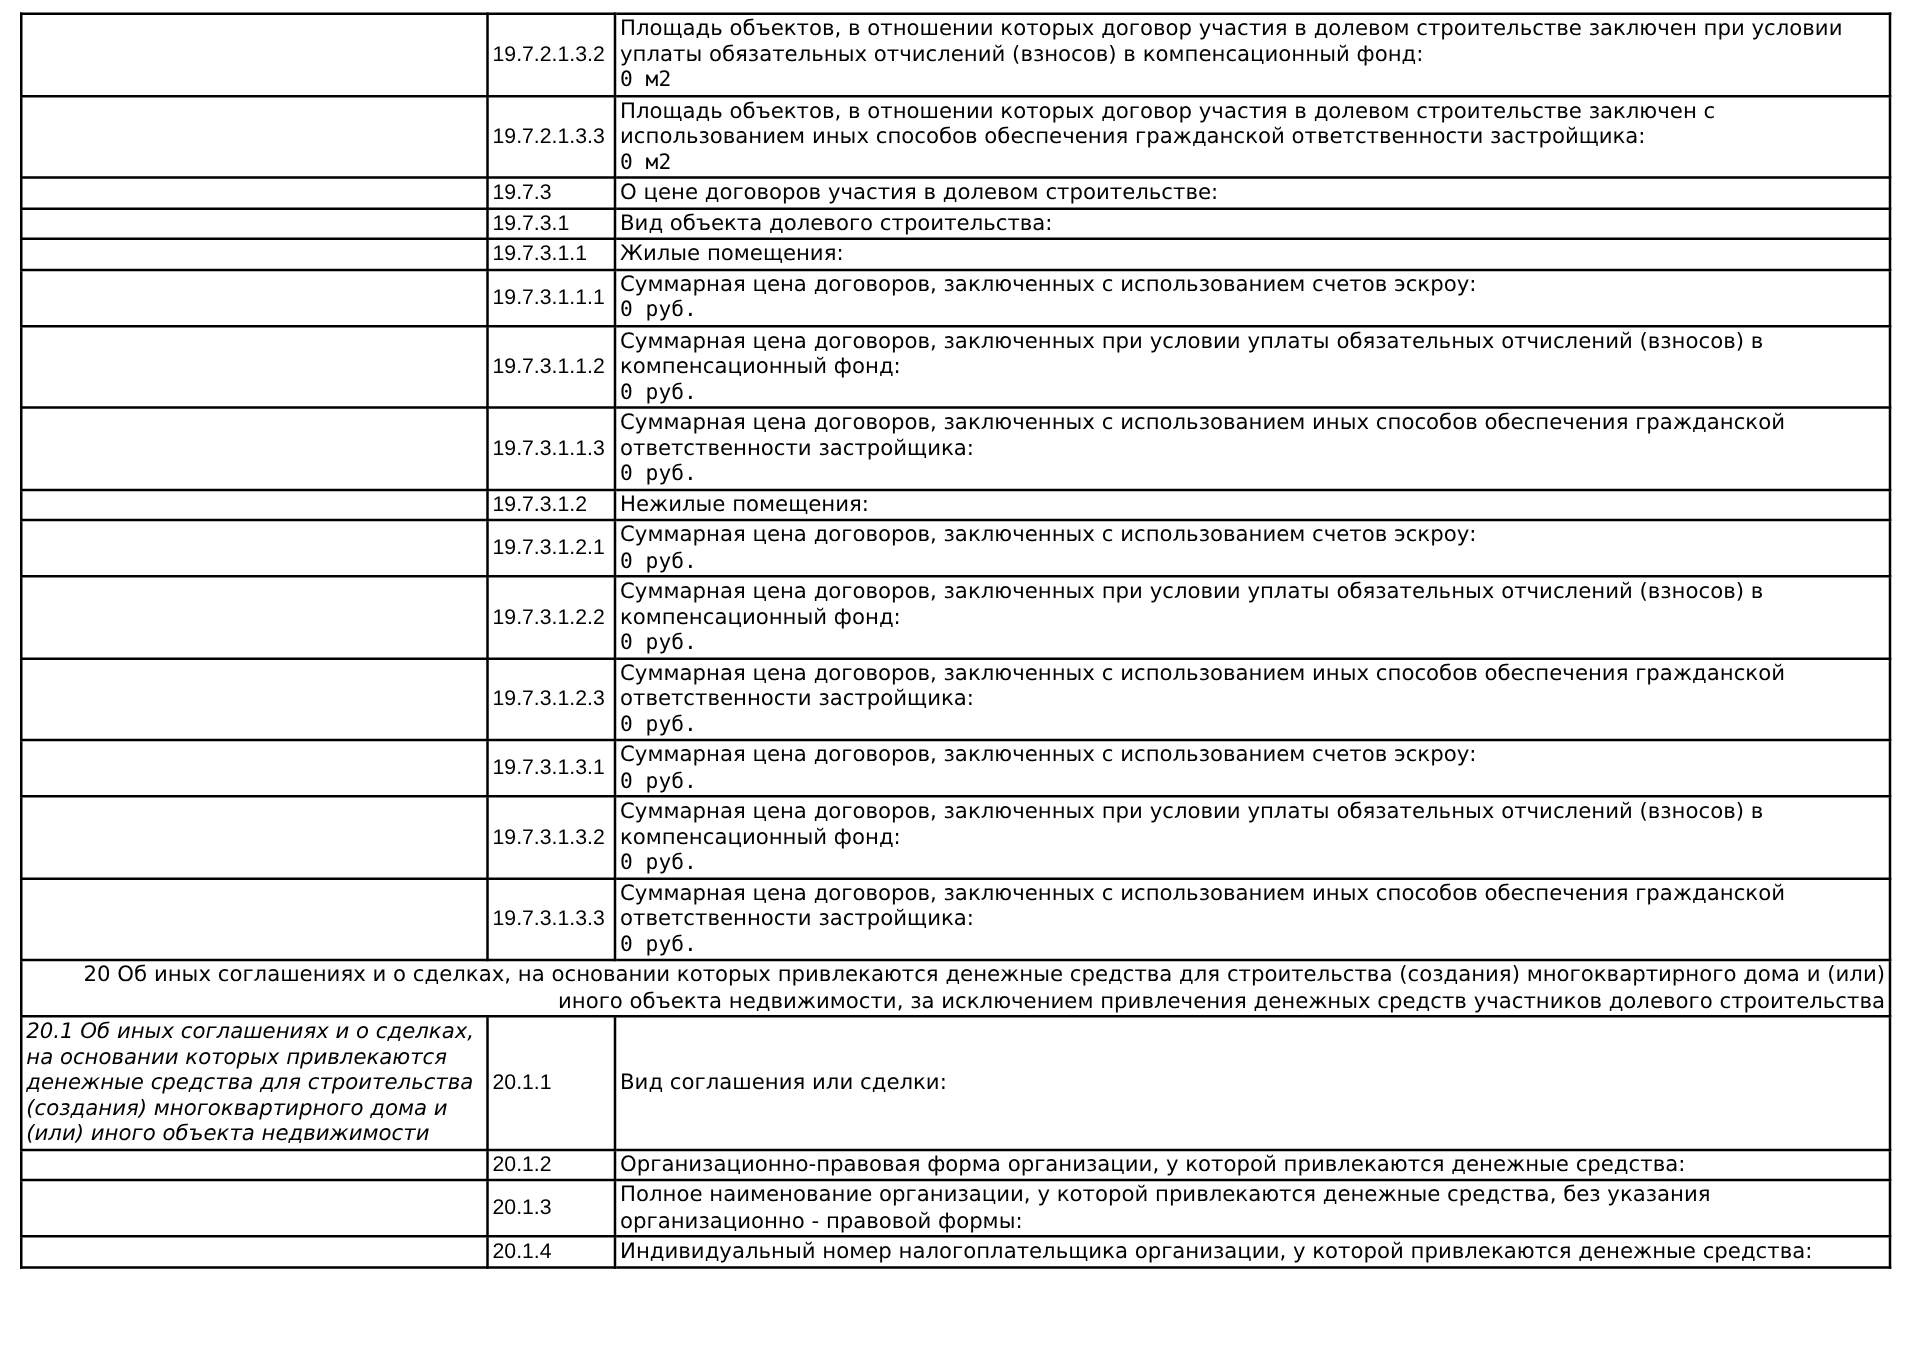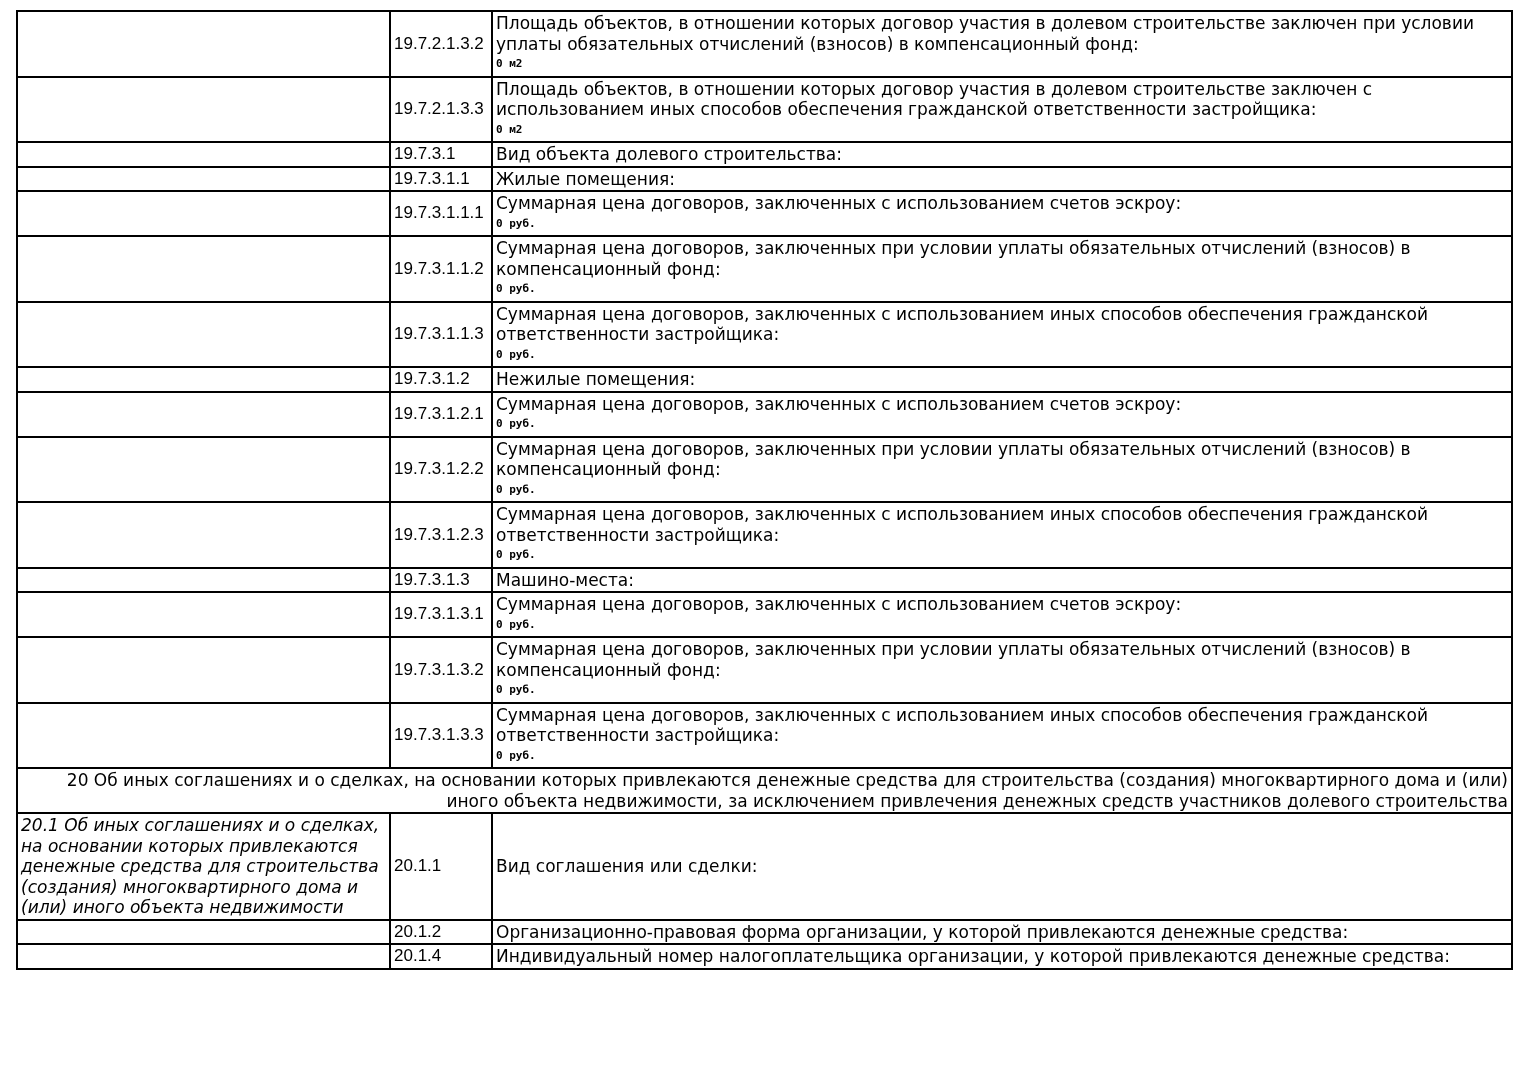--- a/index.html
+++ b/index.html
@@ -46,22 +46,22 @@
   }
   td.desc-cell {
     width: 1014px;
   }
   td.section-cell {
     padding: 2px 3px;
     text-align: right;
   }
   .value {
     font-family: "DejaVu Sans Mono", monospace;
-    font-weight: bold;
-    font-size: 11px;
+    font-weight: normal;
+    font-size: 17px;
   }
 </style>
 </head>
 <body>
 
 <div class="page">
   <table class="decl-table">
     <colgroup>
       <col style="width:373px">
       <col style="width:102px">
@@ -79,20 +79,27 @@
         <tr>
           <td class="col1-cell"></td>
           <td class="num-cell">19.7.2.1.3.3</td>
           <td class="desc-cell">
             <div class="label">Площадь объектов, в отношении которых договор участия в долевом строительстве заключен с использованием иных способов обеспечения гражданской ответственности застройщика:</div>
             <div class="value">0 м2</div>
           </td>
         </tr>
         <tr>
           <td class="col1-cell"></td>
+          <td class="num-cell">19.7.3</td>
+          <td class="desc-cell">
+            <div class="label">О цене договоров участия в долевом строительстве:</div>
+          </td>
+        </tr>
+        <tr>
+          <td class="col1-cell"></td>
           <td class="num-cell">19.7.3.1</td>
           <td class="desc-cell">
             <div class="label">Вид объекта долевого строительства:</div>
           </td>
         </tr>
         <tr>
           <td class="col1-cell"></td>
           <td class="num-cell">19.7.3.1.1</td>
           <td class="desc-cell">
             <div class="label">Жилые помещения:</div>
@@ -144,27 +151,20 @@
             <div class="label">Суммарная цена договоров, заключенных при условии уплаты обязательных отчислений (взносов) в компенсационный фонд:</div>
             <div class="value">0 руб.</div>
           </td>
         </tr>
         <tr>
           <td class="col1-cell"></td>
           <td class="num-cell">19.7.3.1.2.3</td>
           <td class="desc-cell">
             <div class="label">Суммарная цена договоров, заключенных с использованием иных способов обеспечения гражданской ответственности застройщика:</div>
             <div class="value">0 руб.</div>
-          </td>
-        </tr>
-        <tr>
-          <td class="col1-cell"></td>
-          <td class="num-cell">19.7.3.1.3</td>
-          <td class="desc-cell">
-            <div class="label">Машино-места:</div>
           </td>
         </tr>
         <tr>
           <td class="col1-cell"></td>
           <td class="num-cell">19.7.3.1.3.1</td>
           <td class="desc-cell">
             <div class="label">Суммарная цена договоров, заключенных с использованием счетов эскроу:</div>
             <div class="value">0 руб.</div>
           </td>
         </tr>
@@ -192,20 +192,27 @@
           <td class="num-cell">20.1.1</td>
           <td class="desc-cell">
             <div class="label">Вид соглашения или сделки:</div>
           </td>
         </tr>
         <tr>
           <td class="col1-cell"></td>
           <td class="num-cell">20.1.2</td>
           <td class="desc-cell">
             <div class="label">Организационно-правовая форма организации, у которой привлекаются денежные средства:</div>
+          </td>
+        </tr>
+        <tr>
+          <td class="col1-cell"></td>
+          <td class="num-cell">20.1.3</td>
+          <td class="desc-cell">
+            <div class="label">Полное наименование организации, у которой привлекаются денежные средства, без указания организационно - правовой формы:</div>
           </td>
         </tr>
         <tr>
           <td class="col1-cell"></td>
           <td class="num-cell">20.1.4</td>
           <td class="desc-cell">
             <div class="label">Индивидуальный номер налогоплательщика организации, у которой привлекаются денежные средства:</div>
           </td>
         </tr>
       </tbody>

